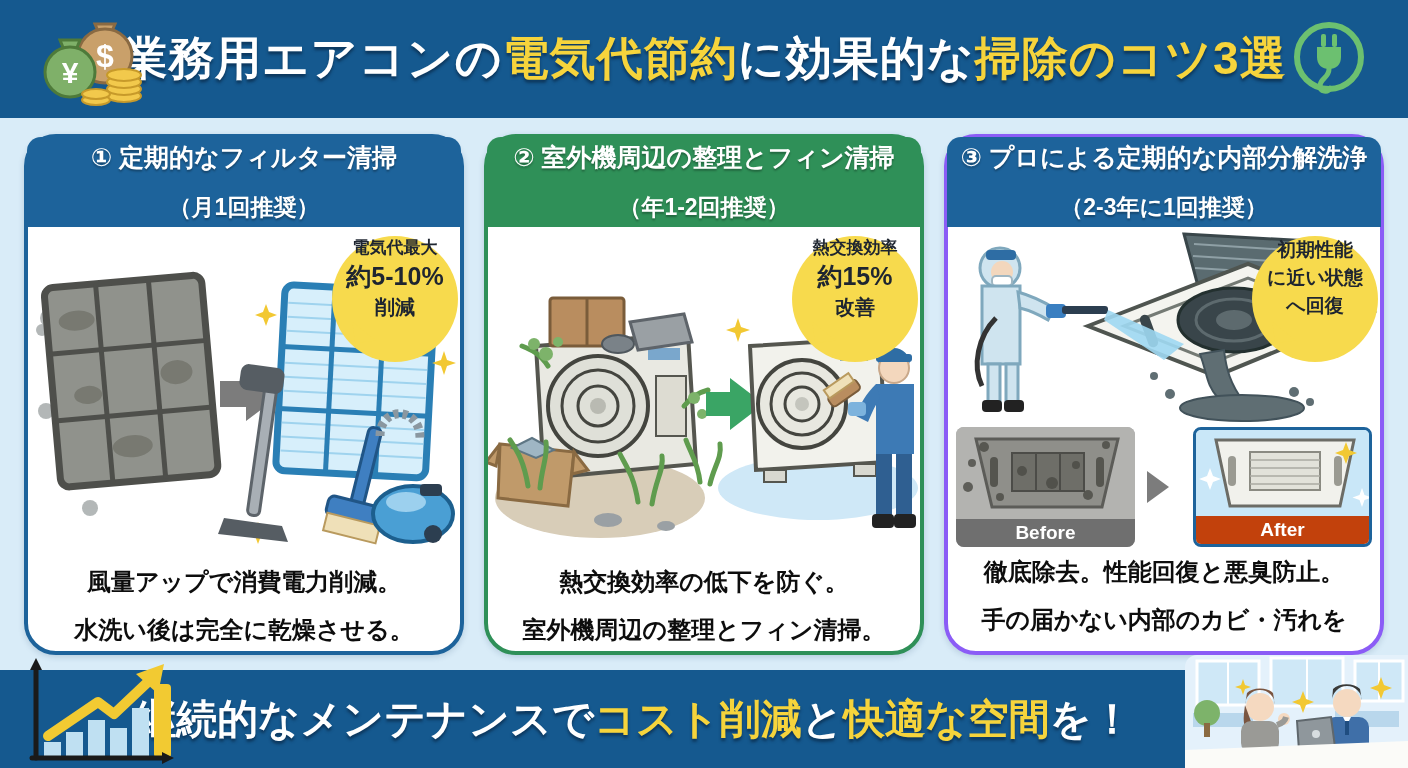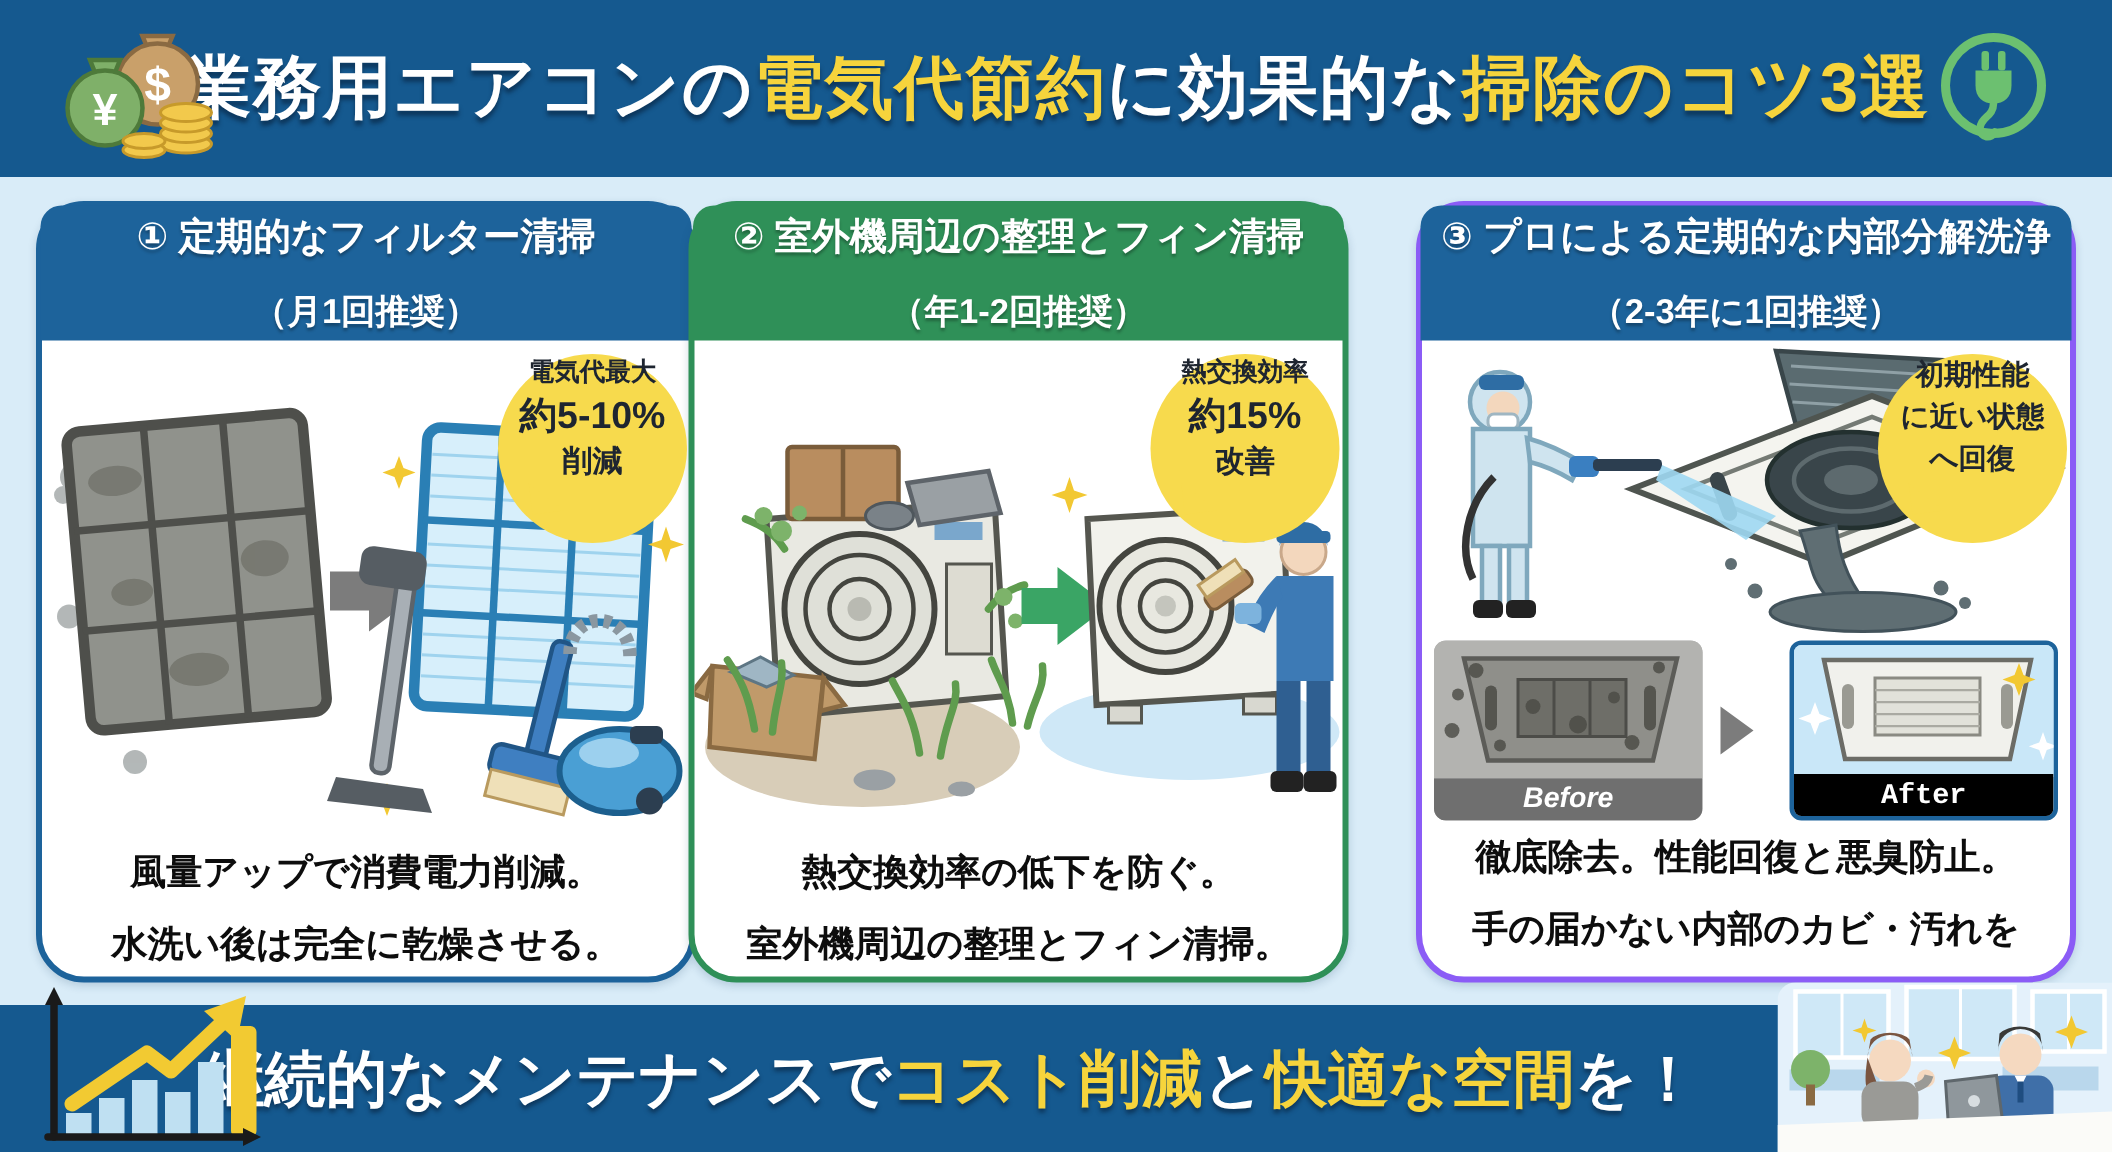--- a/index.html
+++ b/index.html
@@ -20,21 +20,21 @@
     text-shadow:0 3px 3px rgba(5,25,50,.55);
   }
   .w{color:#ffffff;} .y{color:#f6d43c;}
   
   .card{
     position:absolute;top:134px;width:440px;height:521px;
     background:#ffffff;border-radius:32px;box-sizing:border-box;
     box-shadow:0 2px 6px rgba(20,60,100,.18);
   }
   .card1{left:24px;border:4px solid #1d639b;}
-  .card2{left:459px;border:4px solid #2f9058;}
+  .card2{left:484px;border:4px solid #2f9058;}
   .card3{left:944px;border:4px solid #8b5cf6;}
   .card-header{
     margin:-1px;border-radius:14px 14px 0 0;height:90px;
     display:flex;flex-direction:column;align-items:center;justify-content:center;
     color:#fff;text-align:center;
   }
   .card1 .card-header,.card3 .card-header{background:#1d639b;}
   .card2 .card-header{background:#2f9058;}
   .ch1{font-size:25px;font-weight:bold;text-shadow:0 2px 2px rgba(0,0,0,.3);}
   .ch2{font-size:23px;font-weight:bold;margin-top:18px;text-shadow:0 2px 2px rgba(0,0,0,.3);}
@@ -54,29 +54,29 @@
   .bl3{font-size:20px;font-weight:bold;}
   .card3 .bubble .bl1,.card3 .bubble .bl2,.card3 .bubble .bl3{font-size:19px;margin:1px 0;}
   .card-desc{
     height:100px;display:flex;flex-direction:column;align-items:center;justify-content:center;
     text-align:center;color:#0d0d0d;gap:15px;
   }
   .cd{font-size:24px;font-weight:bold;line-height:1.35;}
   
   .ba-row{height:126px;display:flex;align-items:center;justify-content:center;gap:8px;padding:0 8px;}
   .ba-panel{width:182px;height:120px;border-radius:8px;overflow:hidden;position:relative;}
-  .ba-before{background:#a9a9a9;font-style:italic;}
+  .ba-before{background:#a9a9a9;}
   .ba-after{background:#c9e7f8;border:3px solid #1d639b;box-sizing:border-box;}
   .ba-label{
     position:absolute;bottom:0;left:0;width:100%;height:28px;
     display:flex;align-items:center;justify-content:center;
     color:#fff;font-size:19px;font-weight:bold;
   }
   .ba-before .ba-label{background:#6f6f6f;}
-  .ba-after .ba-label{background:#000000;font-family:Liberation Mono, monospace;}
+  .ba-after .ba-label{background:#c2410c;}
   .ba-arrow{width:0;height:0;border:16px solid transparent;border-left:22px solid #7c7c7c;margin-left:4px;}
   
   .footer{
     position:absolute;left:0;bottom:0;width:1408px;height:98px;background:#15598f;
     display:flex;align-items:center;justify-content:center;
   }
   .footer-text{
     font-size:41px;font-weight:bold;white-space:nowrap;
     text-shadow:0 3px 3px rgba(5,25,50,.55);padding-left:40px;padding-right:180px;
   }

